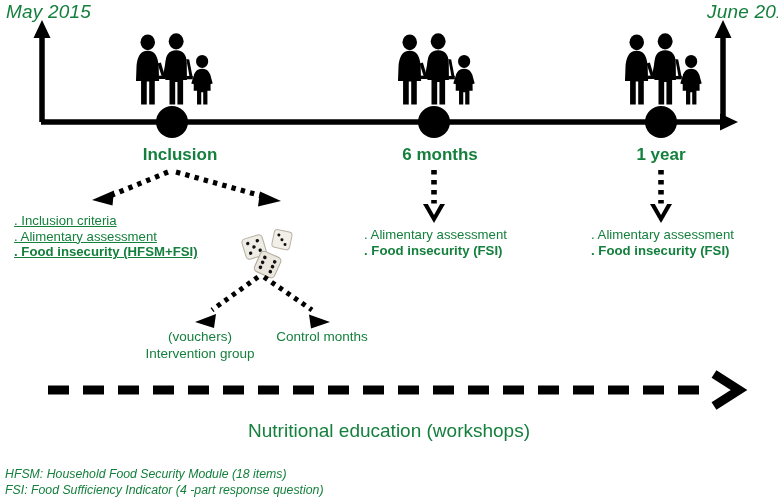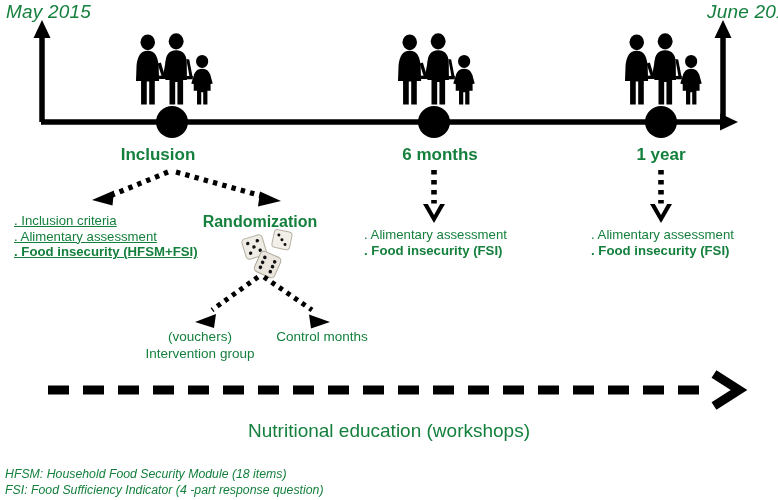--- a/index.html
+++ b/index.html
@@ -190,41 +190,40 @@
 
     <g>
       <line x1="48" y1="390" x2="712" y2="390" stroke="#000" stroke-width="9" stroke-linecap="butt" stroke-dasharray="21 14"></line>
       <path d="M714 374 L739 390 L714 406" fill="none" stroke="#000" stroke-width="9" stroke-linecap="butt" stroke-linejoin="miter"></path>
     </g>
   </svg>
 
   <div class="txt date-label" style="left:6px; top:1px;">May 2015</div>
   <div class="txt date-label" style="left:688px; top:1px;margin-left:19px;">June 2017</div>
 
-  <div class="txt milestone-label" style="left:158px; top:145px; transform:translateX(-50%);">Inclusion</div>
+  <div class="txt milestone-label" style="left:180px; top:145px; transform:translateX(-50%);">Inclusion</div>
   <div class="txt milestone-label" style="left:440px; top:145px; transform:translateX(-50%);">6 months</div>
   <div class="txt milestone-label" style="left:661px; top:145px; transform:translateX(-50%);">1 year</div>
 
   <div class="txt assess-block" style="left:14px; top:213px;text-decoration:underline;">
     <div>. Inclusion criteria</div>
     <div>. Alimentary assessment</div>
     <div class="bold-line">. Food insecurity (HFSM+FSI)</div>
   </div>
 
   <div class="txt assess-block" style="left:364px; top:227px;">
     <div>. Alimentary assessment</div>
     <div class="bold-line">. Food insecurity (FSI)</div>
   </div>
 
   <div class="txt assess-block" style="left:591px; top:227px;">
     <div>. Alimentary assessment</div>
     <div class="bold-line">. Food insecurity (FSI)</div>
   </div>
 
-  <div class="txt randomization-label" style="left:260px; top:213px; transform:translateX(-50%);">Randomization</div>
 
   <div class="txt group-label" style="left:200px; top:329px; transform:translateX(-50%);">
     <div>(vouchers)</div>
     <div>Intervention group</div>
   </div>
 
   <div class="txt group-label" style="left:322px; top:329px; transform:translateX(-50%);">
     <div>Control months</div>
   </div>
 

